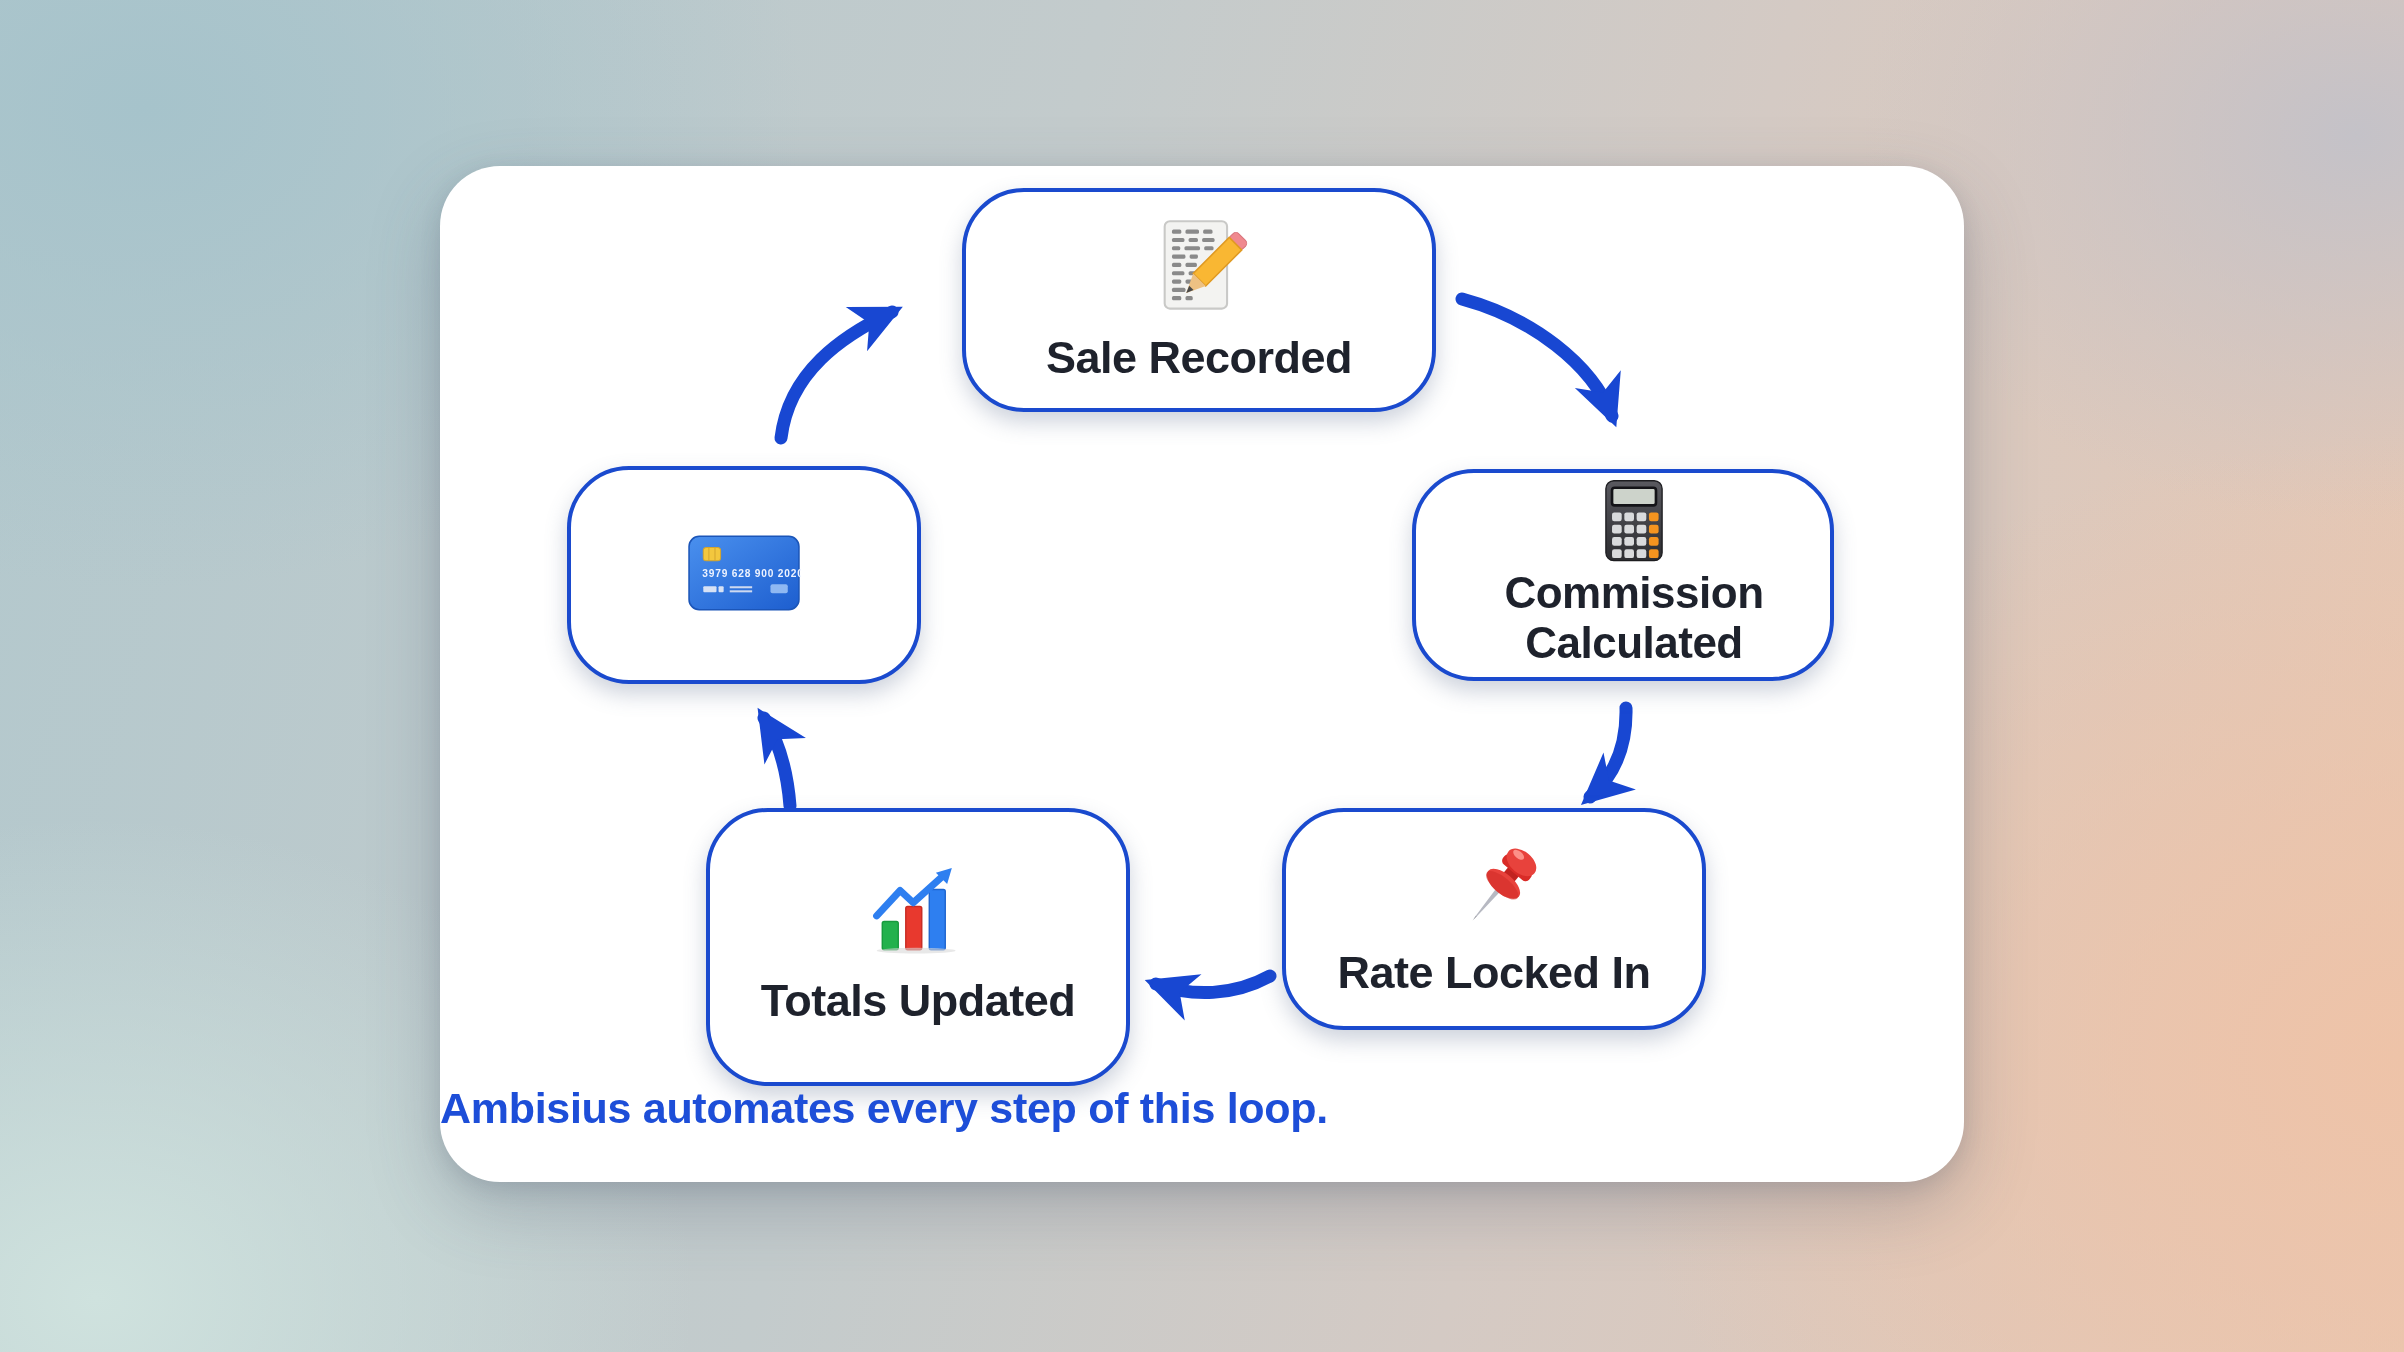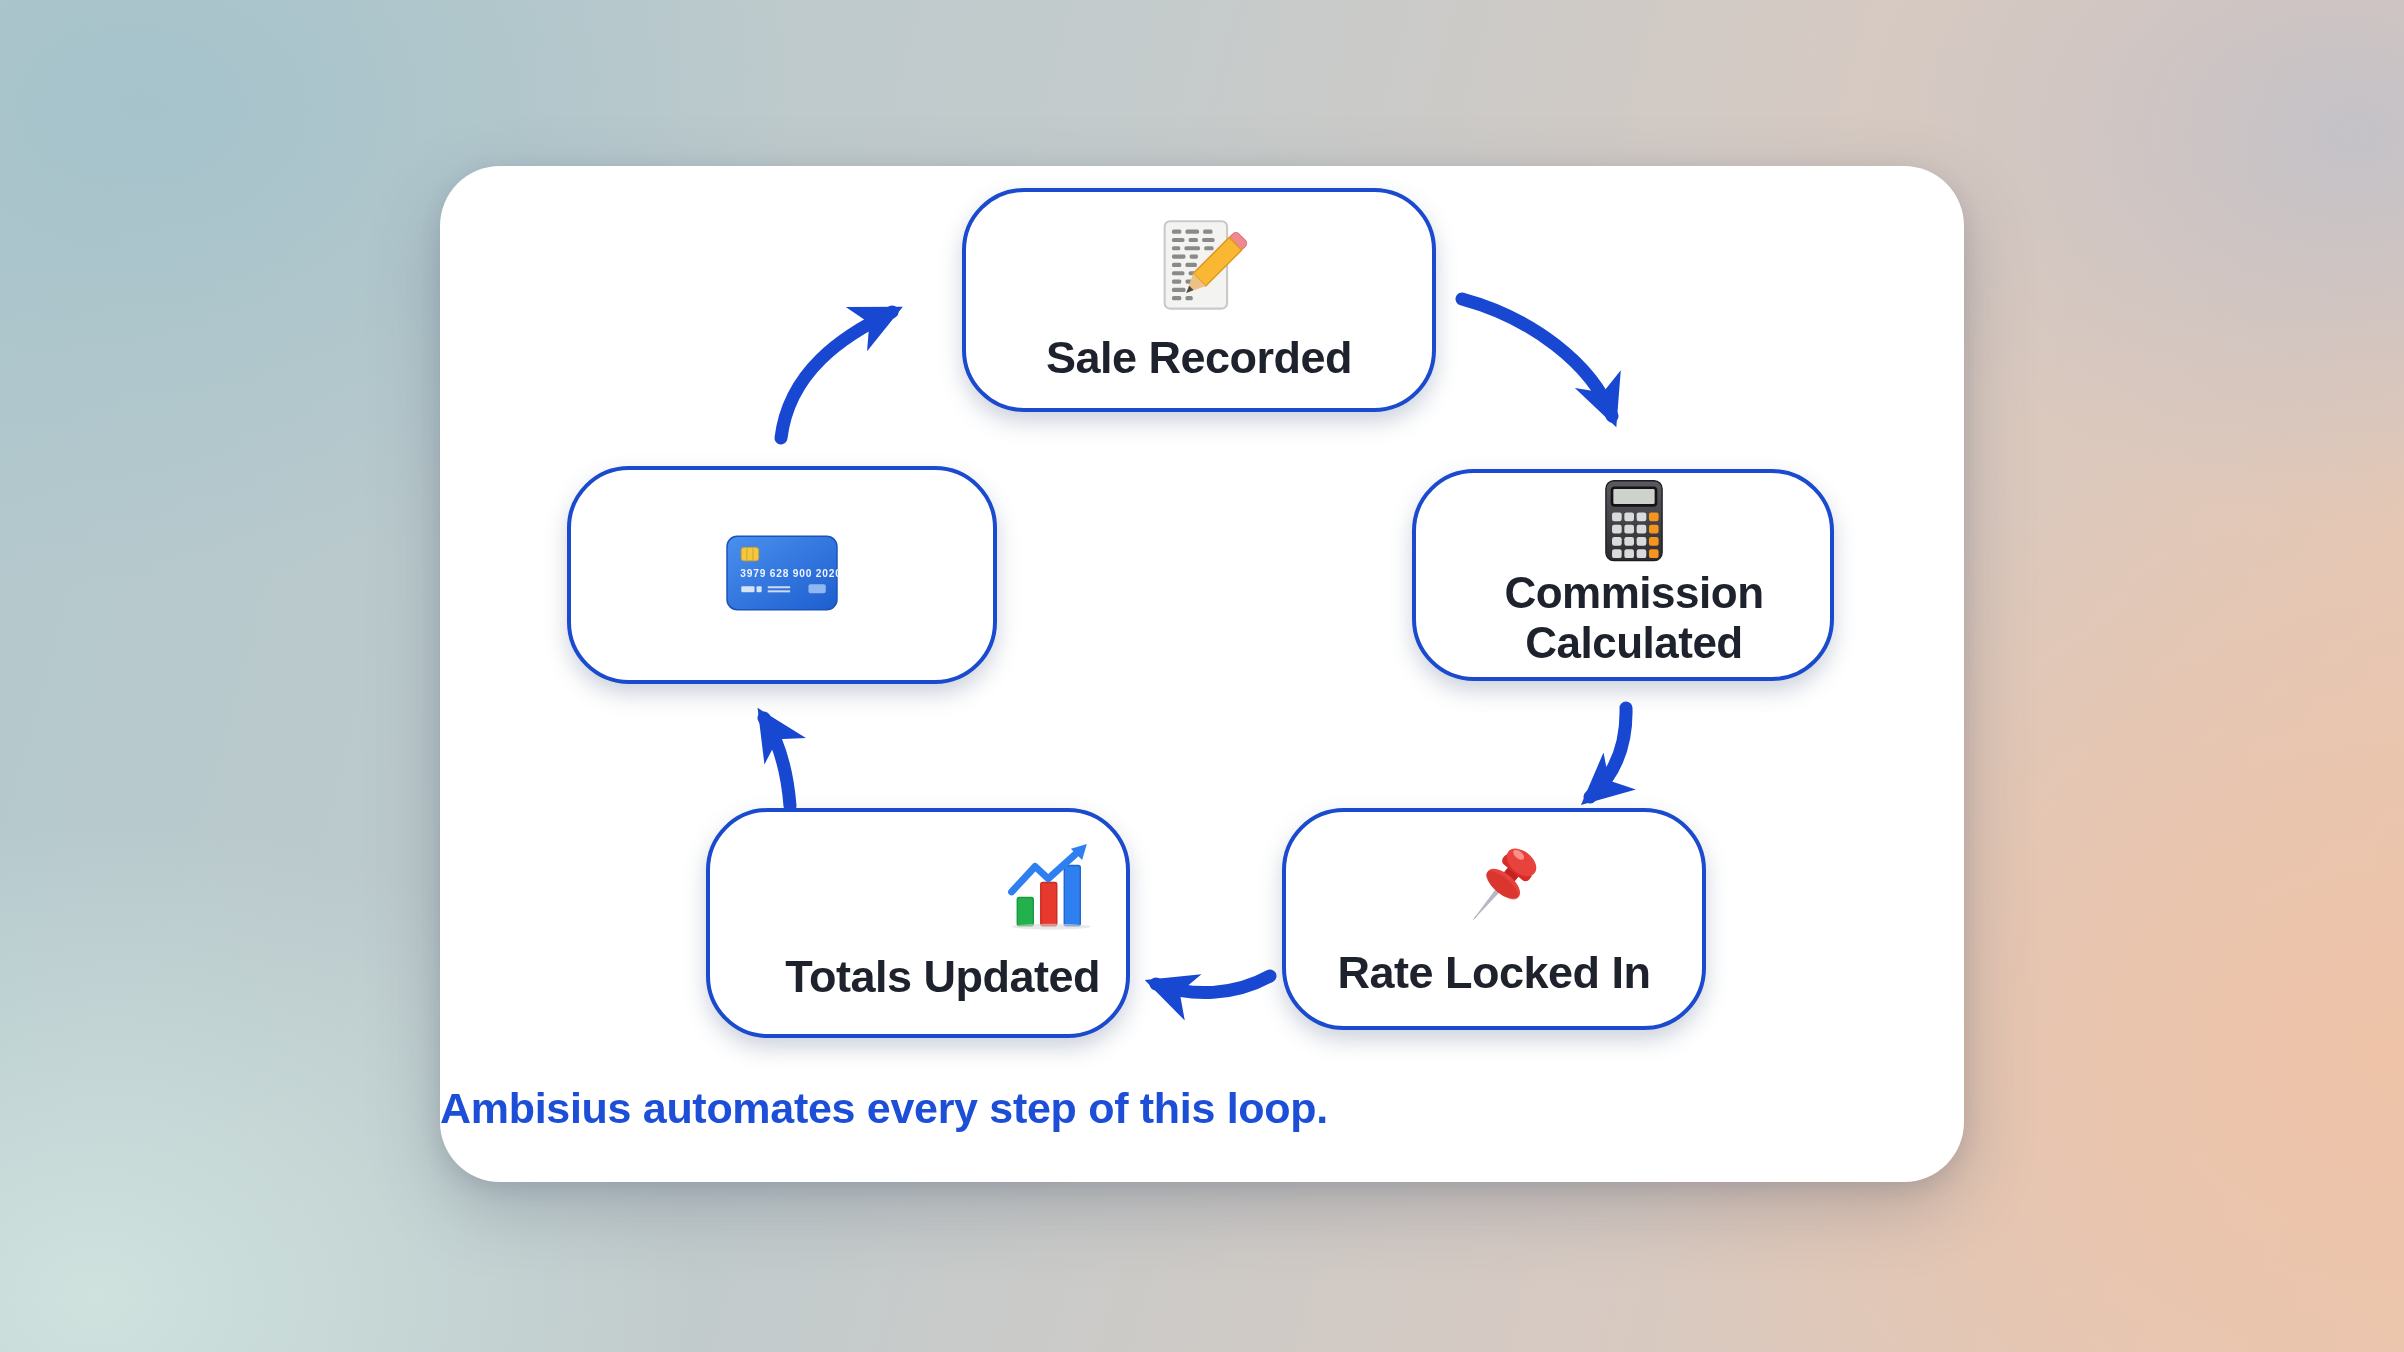--- a/index.html
+++ b/index.html
@@ -27,22 +27,22 @@
     gap: 12px; box-sizing: border-box; padding: 6px 26px 10px 26px;
   }
   .node .label {
     font-size: 45px; font-weight: 700; color: #1e222c;
     letter-spacing: -0.5px; text-align: center; line-height: 1.12;
   }
   .node-sale     { left: 522px; top: 22px;  width: 474px; height: 224px; }
   .node-comm     { left: 972px; top: 303px; width: 422px; height: 212px; gap: 6px; padding-left: 48px; }
   .node-comm .label { font-size: 44px; }
   .node-rate     { left: 842px; top: 642px; width: 424px; height: 222px; }
-  .node-totals   { left: 266px; top: 642px; width: 424px; height: 230px; align-items: flex-end; }
-  .node-payout   { left: 127px; top: 300px; width: 430px; height: 218px; }
+  .node-totals   { left: 266px; top: 642px; width: 424px; height: 278px; }
+  .node-payout   { left: 127px; top: 300px; width: 354px; height: 218px; }
   .caption {
     position: absolute; left: 0; top: 918px; width: 100%;
     text-align: left; font-size: 43px; font-weight: 700; color: #1d4ed8;
     letter-spacing: -0.3px;
   }
   .icon { display: block; }
 </style>
 </head>
 <body>
 

